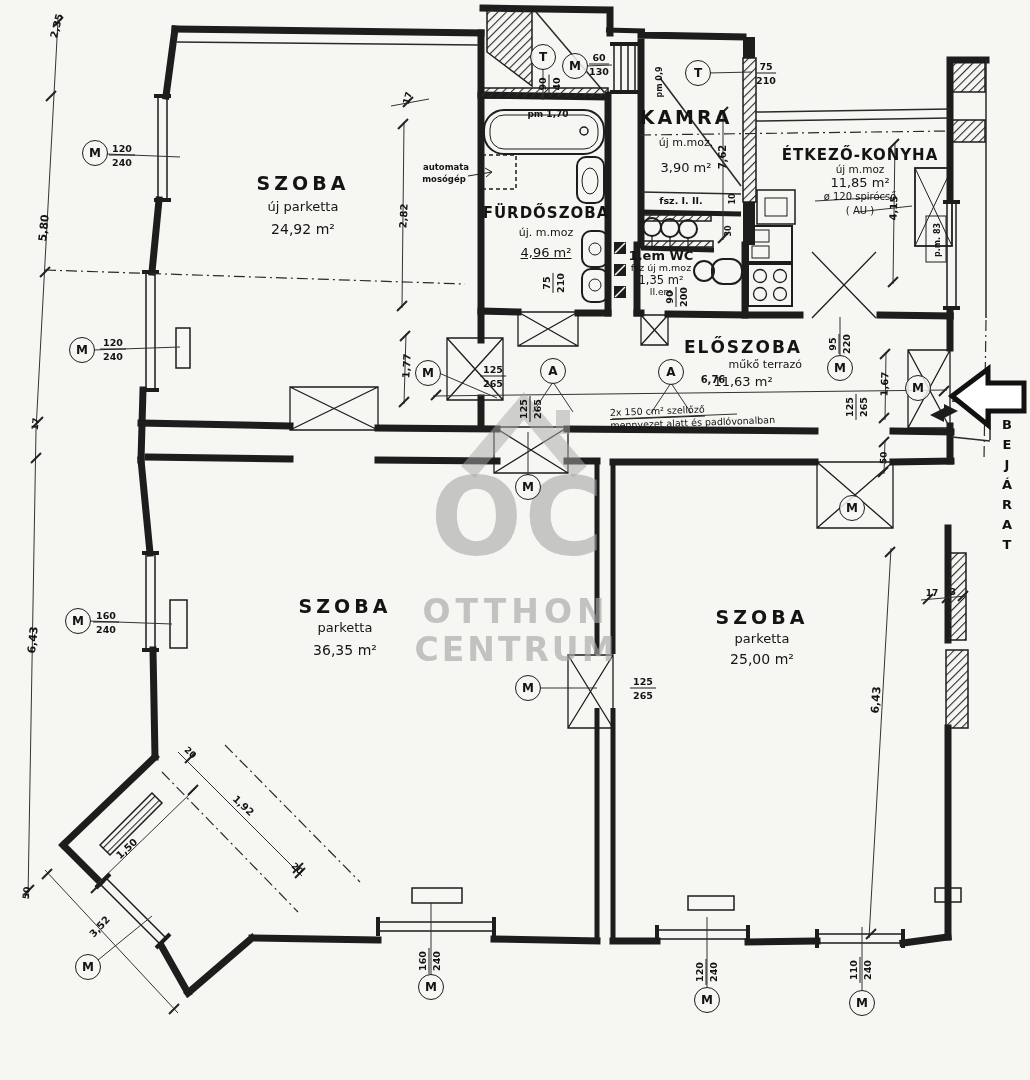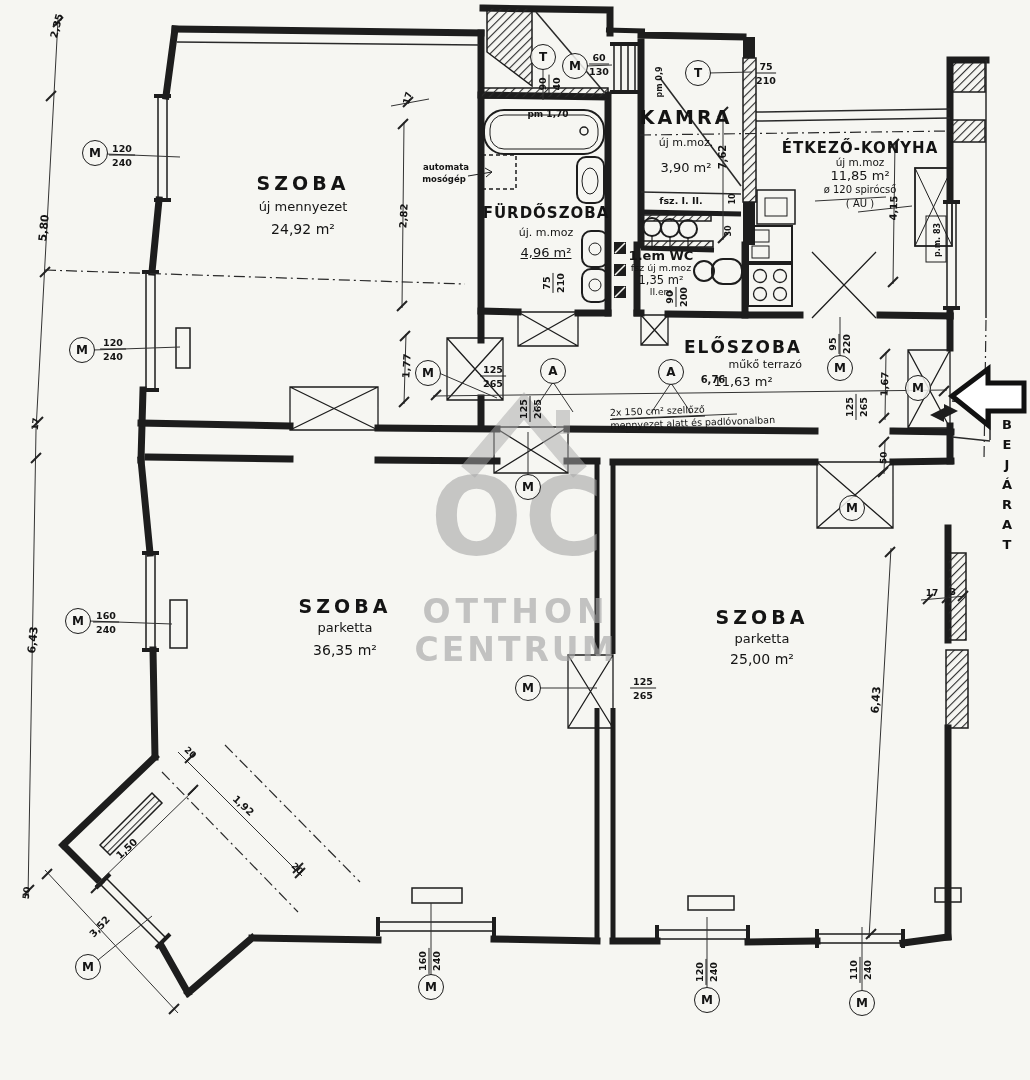--- a/index.html
+++ b/index.html
@@ -251,34 +251,34 @@
   <div id="bejarat">BEJÁRAT</div>
 
   <div id="vent-note">
     <span class="u">2x 150 cm² szellőző</span><br>
     <span>mennyezet alatt és padlóvonalban</span>
   </div>
 
   <div id="labels">
       <div class="room" style="left: 303px; top: 206px;">
         <div class="rl" style="font-size: 19px; letter-spacing: 4px; font-weight: bold; line-height: 23px;">SZOBA</div>
-        <div class="rl" style="font-size: 13px; line-height: 23px;">új mennyezet</div>
+        <div class="rl" style="font-size: 13px; line-height: 23px;">új parketta</div>
         <div class="rl" style="font-size: 14px; line-height: 23px;">24,92 m²</div>
       </div>
       <div class="room" style="left: 546px; top: 233px;">
         <div class="rl" style="font-size: 15px; letter-spacing: 1px; font-weight: bold; line-height: 20px;">FÜRDŐSZOBA</div>
         <div class="rl" style="font-size: 11px; line-height: 20px;">új. m.moz</div>
         <div class="rl" style="font-size: 13px; line-height: 20px; text-decoration: underline;">4,96 m²</div>
       </div>
       <div class="room" style="left: 686px; top: 142px;">
         <div class="rl" style="font-size: 19px; letter-spacing: 3px; font-weight: bold; line-height: 25px;">KAMRA</div>
         <div class="rl" style="font-size: 11px; line-height: 25px;">új m.moz.</div>
         <div class="rl" style="font-size: 13px; line-height: 25px;">3,90 m²</div>
       </div>
-      <div class="room" style="left: 860px; top: 176px;">
+      <div class="room" style="left: 860px; top: 183px;">
         <div class="rl" style="font-size: 15px; letter-spacing: 1px; font-weight: bold; line-height: 14px;">ÉTKEZŐ-KONYHA</div>
         <div class="rl" style="font-size: 10.5px; line-height: 14px;">új  m.moz</div>
         <div class="rl" style="font-size: 13px; line-height: 14px;">11,85 m²</div>
         <div class="rl" style="font-size: 10px; line-height: 14px;">ø 120 spirócső</div>
         <div class="rl" style="font-size: 10px; line-height: 14px;">( AU )</div>
       </div>
       <div class="room" style="left: 661px; top: 274px;">
         <div class="rl" style="font-size: 13px; font-weight: bold; line-height: 12px;">1.em  WC</div>
         <div class="rl" style="font-size: 9.5px; line-height: 12px;">fsz új m.moz</div>
         <div class="rl" style="font-size: 11.5px; line-height: 12px;">1,35 m²</div>

